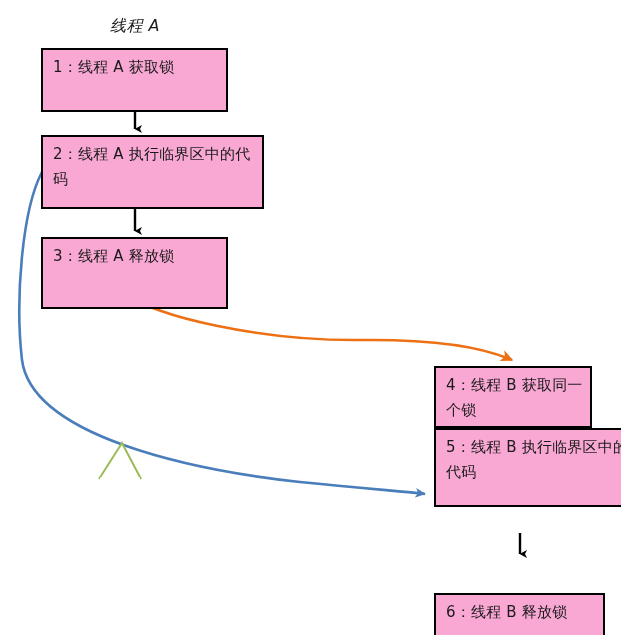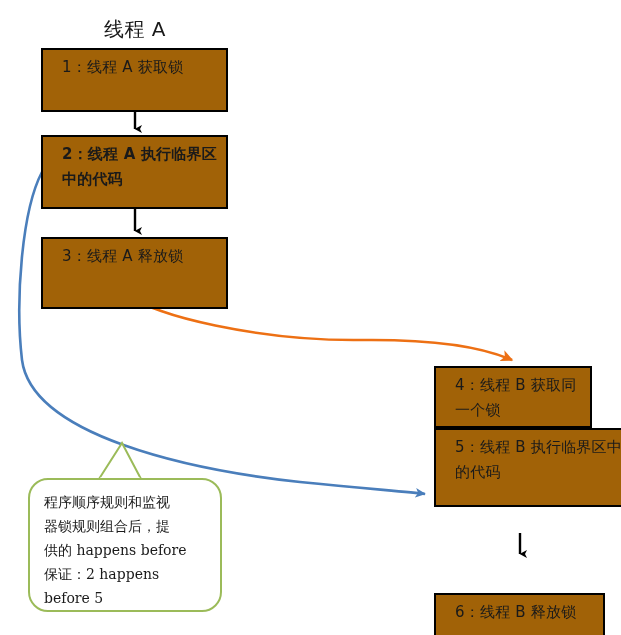--- a/index.html
+++ b/index.html
@@ -20,36 +20,37 @@
   #edges {
     position: absolute;
     left: 0;
     top: 0;
     width: 621px;
     height: 635px;
     pointer-events: none;
   }
   .col-header {
     position: absolute;
-    font-size: 20px;
+    font-size: 16px;
     color: #1a1a1a;
     letter-spacing: 0.5px;
     white-space: nowrap;
     text-align: center;
     font-family: "DejaVu Sans", "Liberation Sans", sans-serif;
+    font-style: italic;
   }
   .step-box {
     position: absolute;
     box-sizing: border-box;
     border: 2px solid #000000;
-    background: #a16207;
+    background: #f9a8d4;
     color: #1a1a1a;
     font-size: 15px;
     line-height: 25px;
-    padding: 5px 0 0 19px;
+    padding: 5px 0 0 10px;
     letter-spacing: 0.2px;
     font-family: "DejaVu Sans", "Liberation Sans", sans-serif;
   }
   .callout {
     position: absolute;
     box-sizing: border-box;
     left: 28px;
     top: 478px;
     width: 194px;
     height: 134px;
@@ -98,31 +99,24 @@
 
     <path d="M99,479 L122,443 L141,479" fill="#ffffff" stroke="#9BBB59" stroke-width="2"></path>
     <line x1="100" y1="479" x2="140" y2="479" stroke="#ffffff" stroke-width="3"></line>
   </svg>
 
   <div class="col-header" style="left:85px; top:16px; width:100px;">线程 A</div>
 
 
   <div class="step-box" style="left:41px; top:48px; width:187px; height:64px;">1：线程 A 获取锁</div>
 
-  <div class="step-box" style="left:41px; top:135px; width:187px; height:74px;font-weight:bold;">2：线程 A 执行临界区中的代码</div>
+  <div class="step-box" style="left:41px; top:135px; width:223px; height:74px;">2：线程 A 执行临界区中的代码</div>
 
   <div class="step-box" style="left:41px; top:237px; width:187px; height:72px;">3：线程 A 释放锁</div>
 
   <div class="step-box" style="left:434px; top:366px; width:158px; height:62px;">4：线程 B 获取同一个锁</div>
 
   <div class="step-box" style="left:434px; top:428px; width:199px; height:79px;">5：线程 B 执行临界区中的代码</div>
 
   <div class="step-box" style="left:434px; top:560px; width:171px; height:82px;margin-top:33px;">6：线程 B 释放锁</div>
 
-  <div class="callout">
-    <span>程序顺序规则和监视</span><br>
-    <span>器锁规则组合后，提</span><br>
-    <span>供的 </span><span class="latin">happens before</span><br>
-    <span>保证：</span><span class="latin">2 happens</span><br>
-    <span class="latin">before 5</span>
-  </div>
 
 </div>
 
 </body></html>

